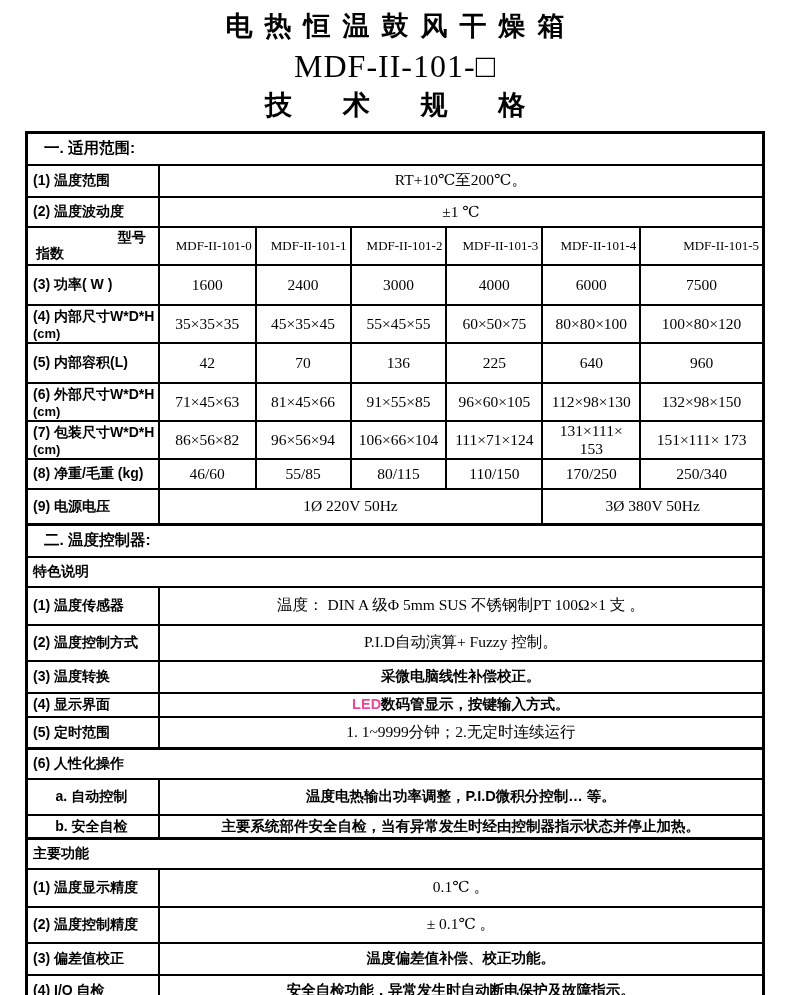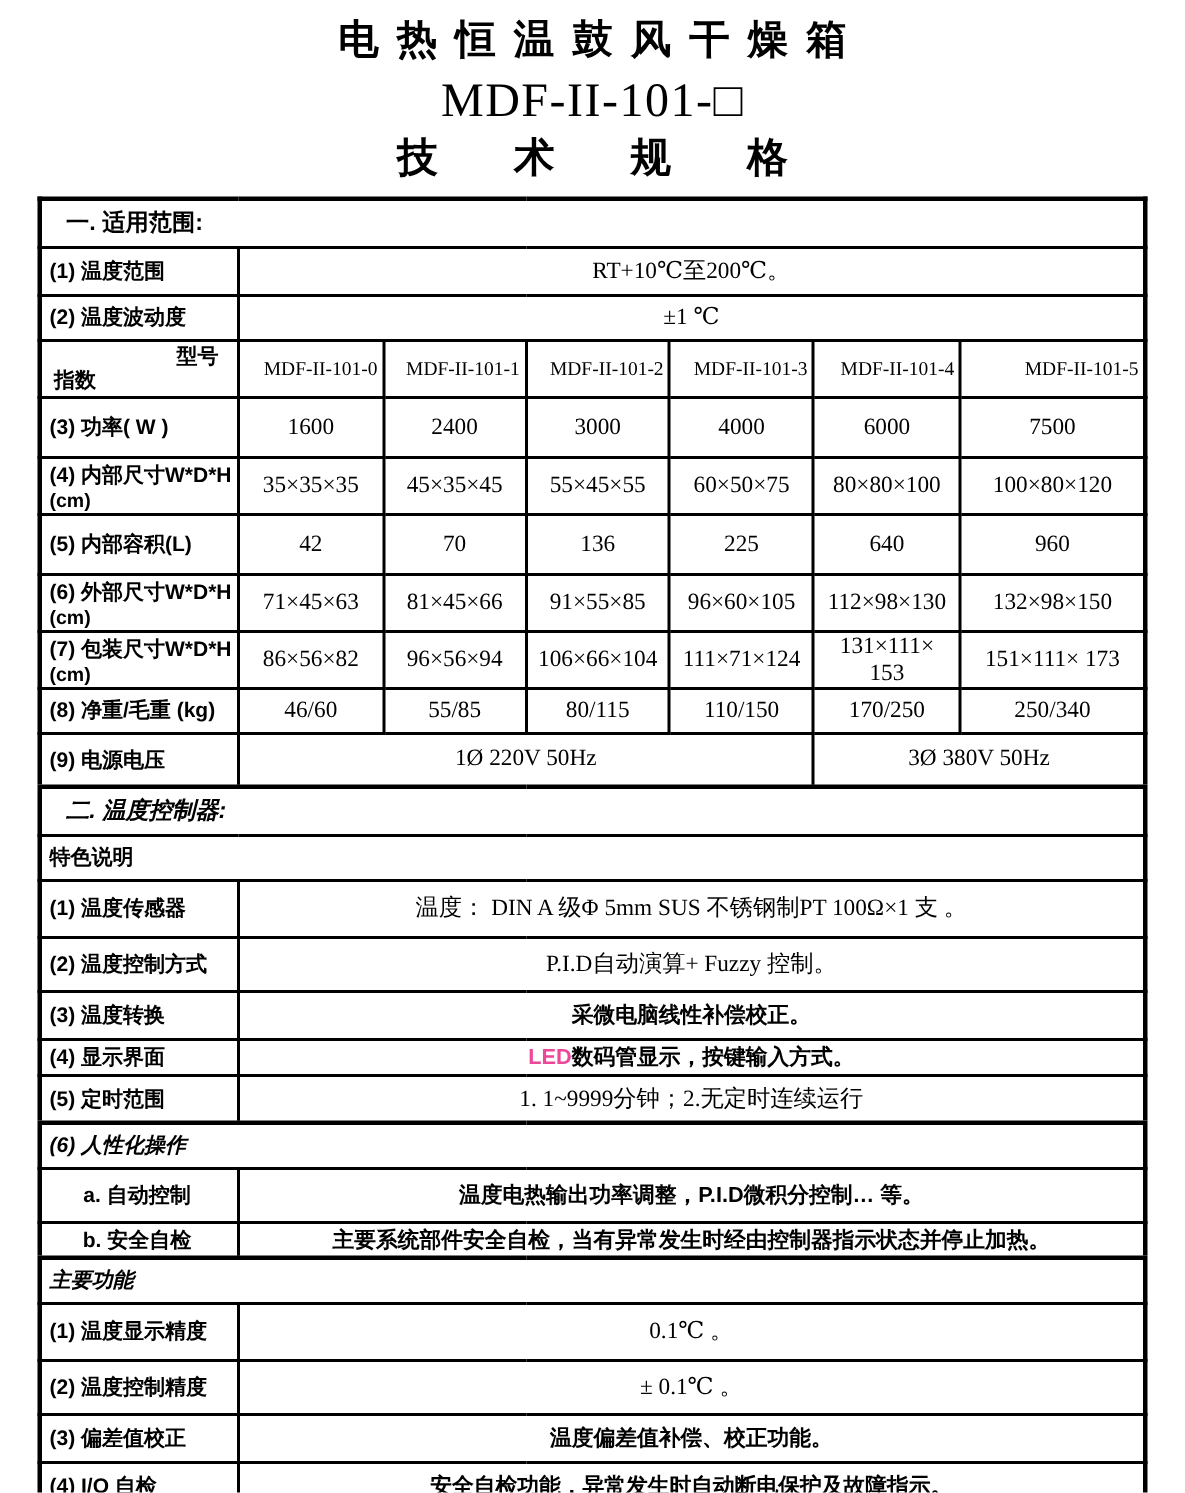--- a/index.html
+++ b/index.html
@@ -28,21 +28,21 @@
   .hei  { font-family:"Liberation Sans","DejaVu Sans",sans-serif; font-size:14.5px; font-weight:600; }
   .model{ text-align:right; font-size:13px; }
   .led  { color:#ec4899; }
 
   .corner { position:relative; padding:14px; }
   .corner .ct { position:absolute; top:1px; right:12px; font-weight:bold; font-size:14px; font-family:"Liberation Sans","DejaVu Sans",sans-serif; }
   .corner .cb { position:absolute; bottom:1px; left:8px;  font-weight:bold; font-size:14px; font-family:Liberation Sans, sans-serif; }
 
   tr.r28{height:40px} tr.r30{height:30px} tr.r32{height:32px}
   tr.r34{height:24px} tr.r36{height:36px} tr.r38{height:38px}
-  tr.tsep td { border-top-width:3px;font-style:italic; }
+  tr.tsep td { border-top-width:3px; }
 </style>
 </head>
 <body>
 
 <div class="titles">
   <div class="doc-title">电热恒温鼓风干燥箱</div>
   <div class="doc-model">MDF-II-101-□</div>
   <div class="doc-subtitle">技 术 规 格</div>
 </div>
 

